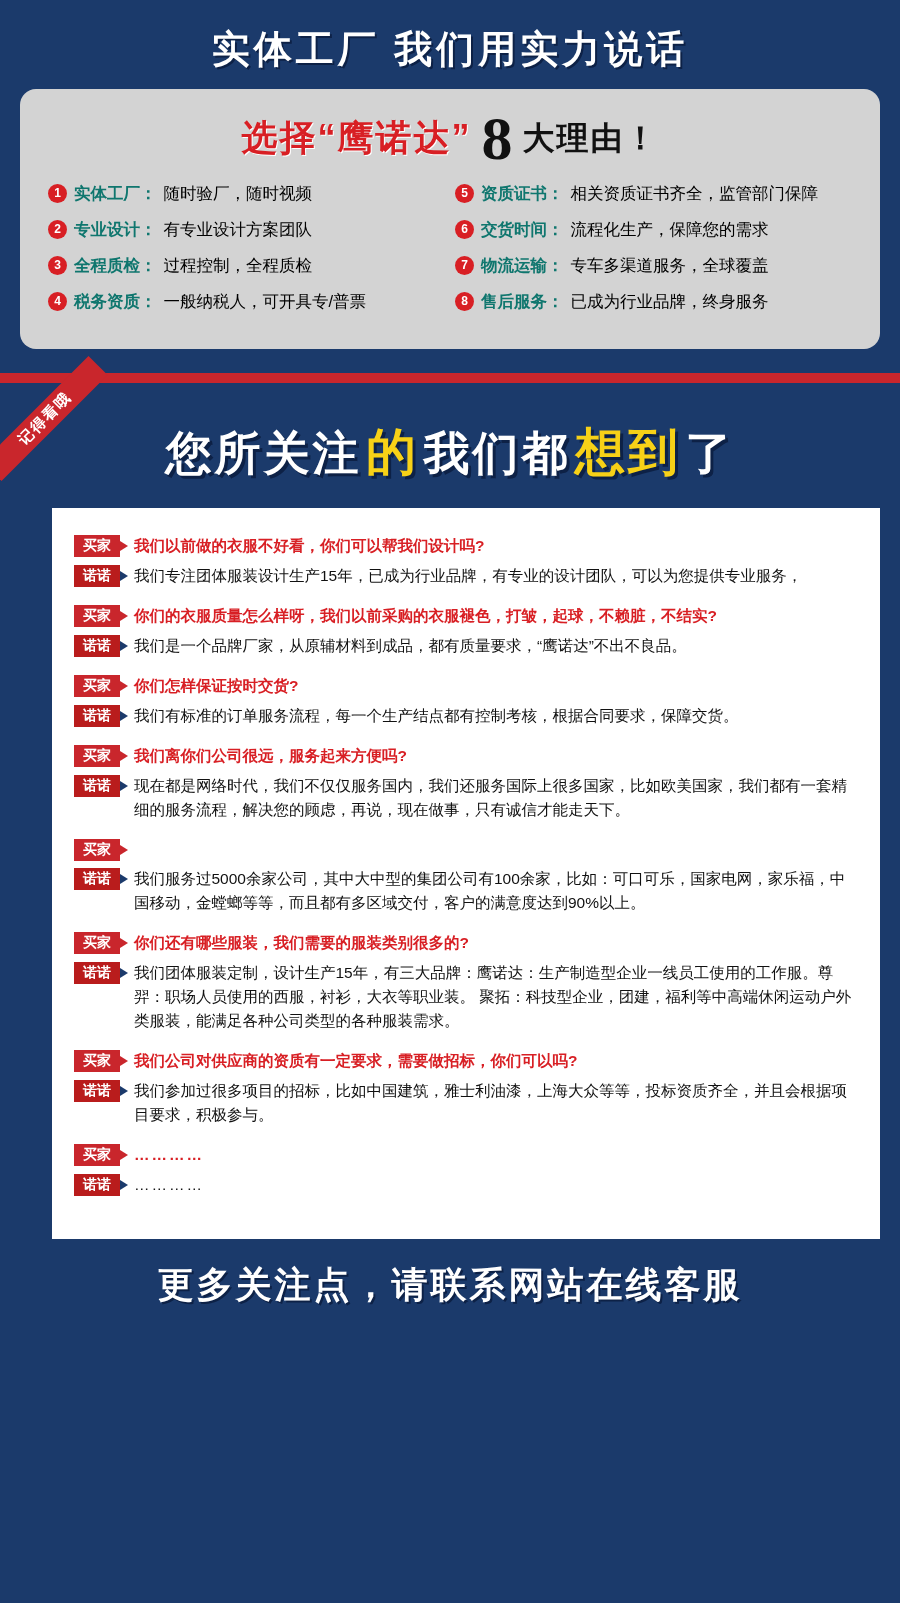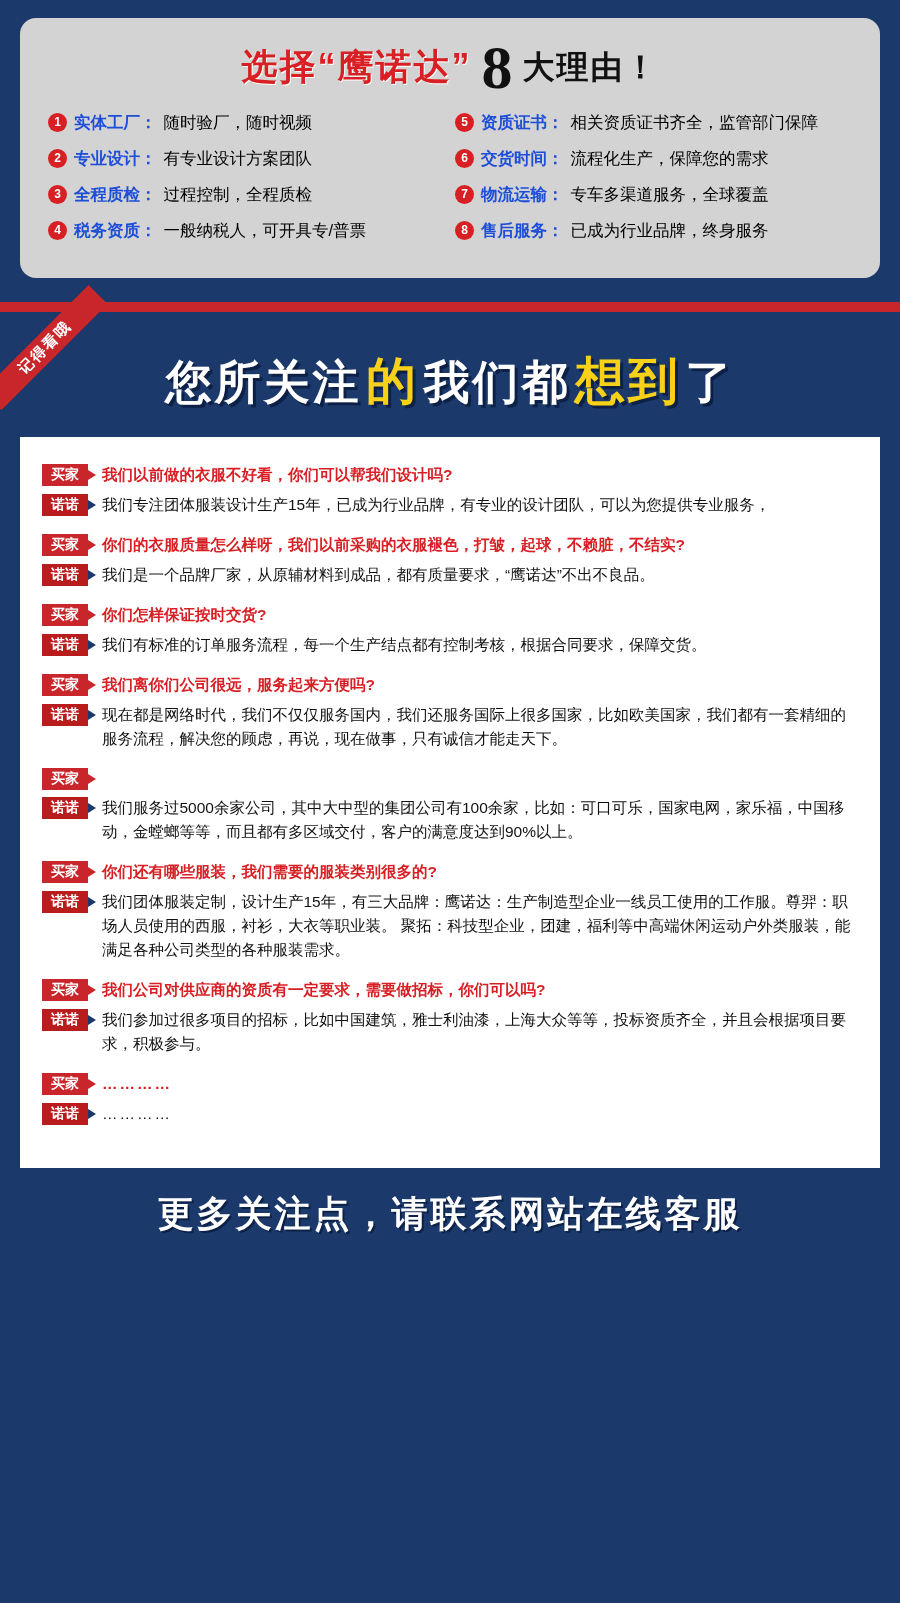--- a/index.html
+++ b/index.html
@@ -79,21 +79,21 @@
     background: #d81f24;
     color: #fff;
     font-size: 12px;
     line-height: 19px;
     text-align: center;
     font-weight: bold;
     position: relative;
     top: -2px;
   }
   .reason .k {
-    color: #1d4ed8;
+    color: #0f766e;
     font-weight: bold;
     white-space: nowrap;
   }
   .reason .v { color: #000000; }
 
   
   .red-bar { height: 10px; background: #c9262c; }
 
   
   .sec2 {
@@ -120,20 +120,21 @@
     padding: 30px 0 22px 0;
     white-space: nowrap;
   }
   .sec2-title span { font-weight: bold; text-shadow: 3px 3px 0 #0d2146; }
   .t-white { color: #ffffff; font-size: 46px; letter-spacing: 3px; }
   .t-yellow { color: #f7d117; font-size: 50px; letter-spacing: 3px; }
 
   .qa-box {
     background: #ffffff;
     padding: 26px 26px 26px 22px;
+    margin-left: 32px;
   }
   .qa-item { padding-bottom: 16px; }
   .qa-line { display: flex; align-items: flex-start; gap: 8px; }
   .qa-line + .qa-line { margin-top: 6px; }
   .tag {
     flex: 0 0 auto;
     width: 46px;
     text-align: center;
     color: #fff;
     font-size: 14px;
@@ -174,20 +175,21 @@
     padding: 22px 0 24px 0;
     text-shadow: 2px 2px 0 #0d2146;
   }
 </style>
 </head>
 <body>
 
 <div class="page">
 
   <div class="sec1">
+    <div class="sec1-title">实体工厂  我们用实力说话</div>
 
     <div class="reasons-box">
       <div class="reasons-head">
         <span class="rh-red">选择“鹰诺达”</span>
         <span class="rh-eight">8</span>
         <span class="rh-black">大理由！</span>
       </div>
 
       <div class="reasons-grid">
         <div class="reason">

